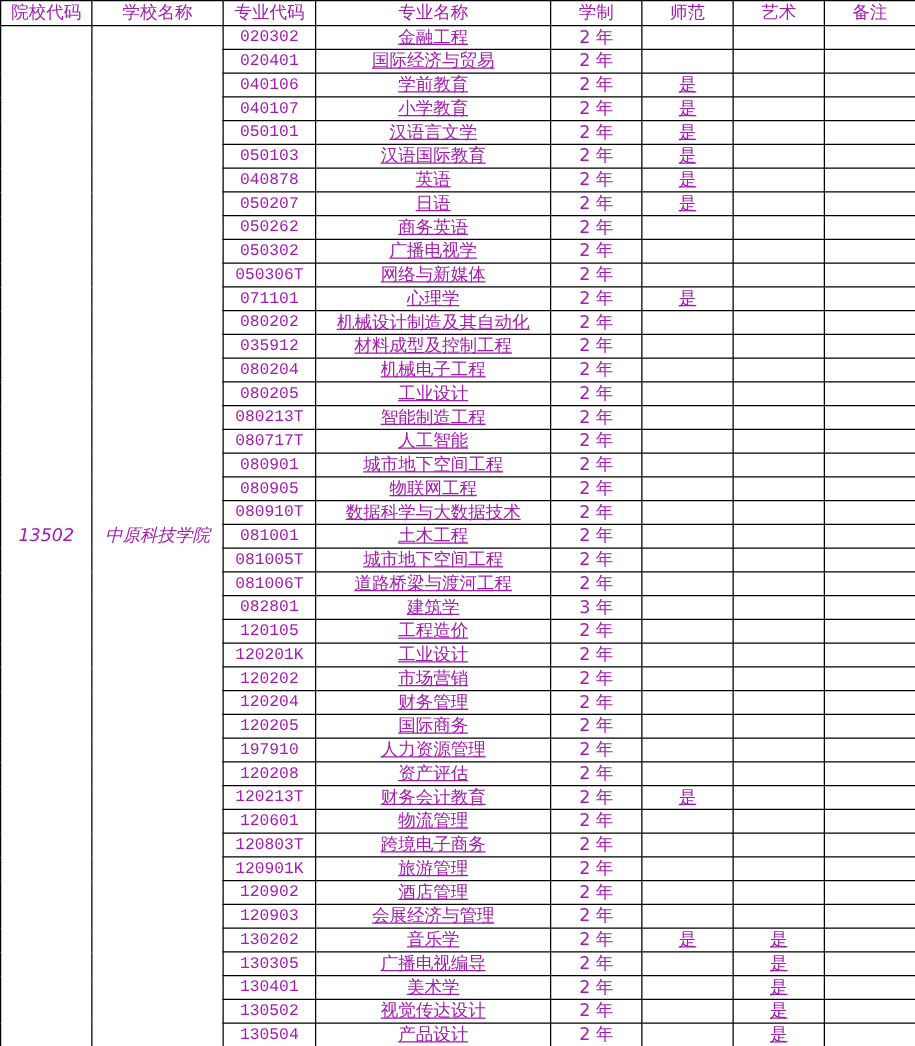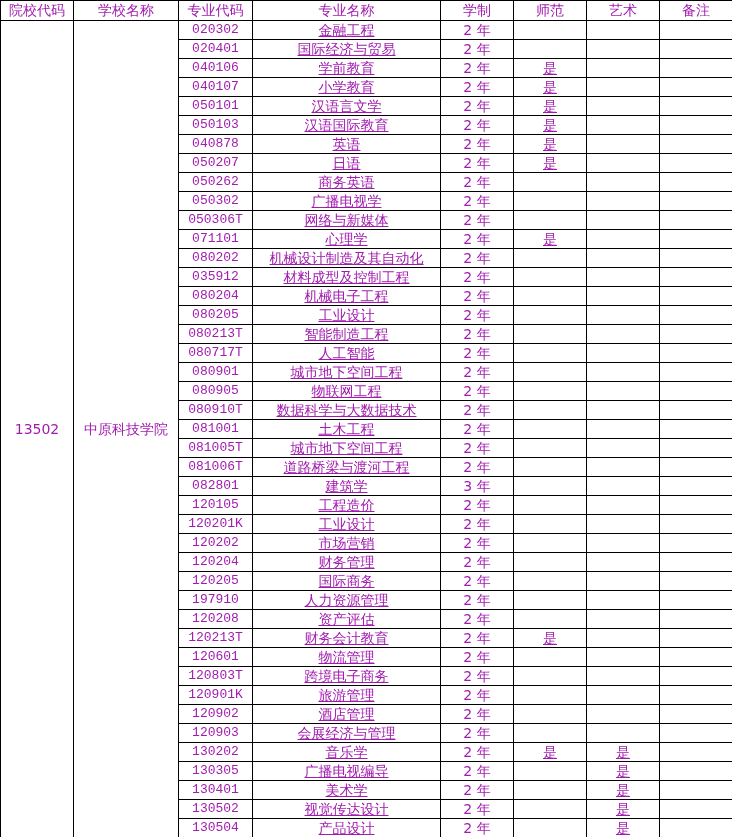--- a/index.html
+++ b/index.html
@@ -18,21 +18,21 @@
     height: 18px;
     line-height: 18px;
     text-align: center;
     white-space: nowrap;
     overflow: hidden;
     font-weight: normal;
   }
   th { height: 19px; line-height: 19px; }
   td.name span, td.yes span { text-decoration: underline; text-underline-offset: 1px; }
   td.code { font-family: "Liberation Mono", "DejaVu Sans Mono", monospace; font-size: 13px; }
-  td.merged { vertical-align: middle; }
+  td.merged { vertical-align: middle; font-style: italic; }
 </style>
 </head>
 <body>
 
 <table>
   <colgroup>
     <col style="width:73px">
       <col style="width:105px">
       <col style="width:74px">
       <col style="width:188px">

